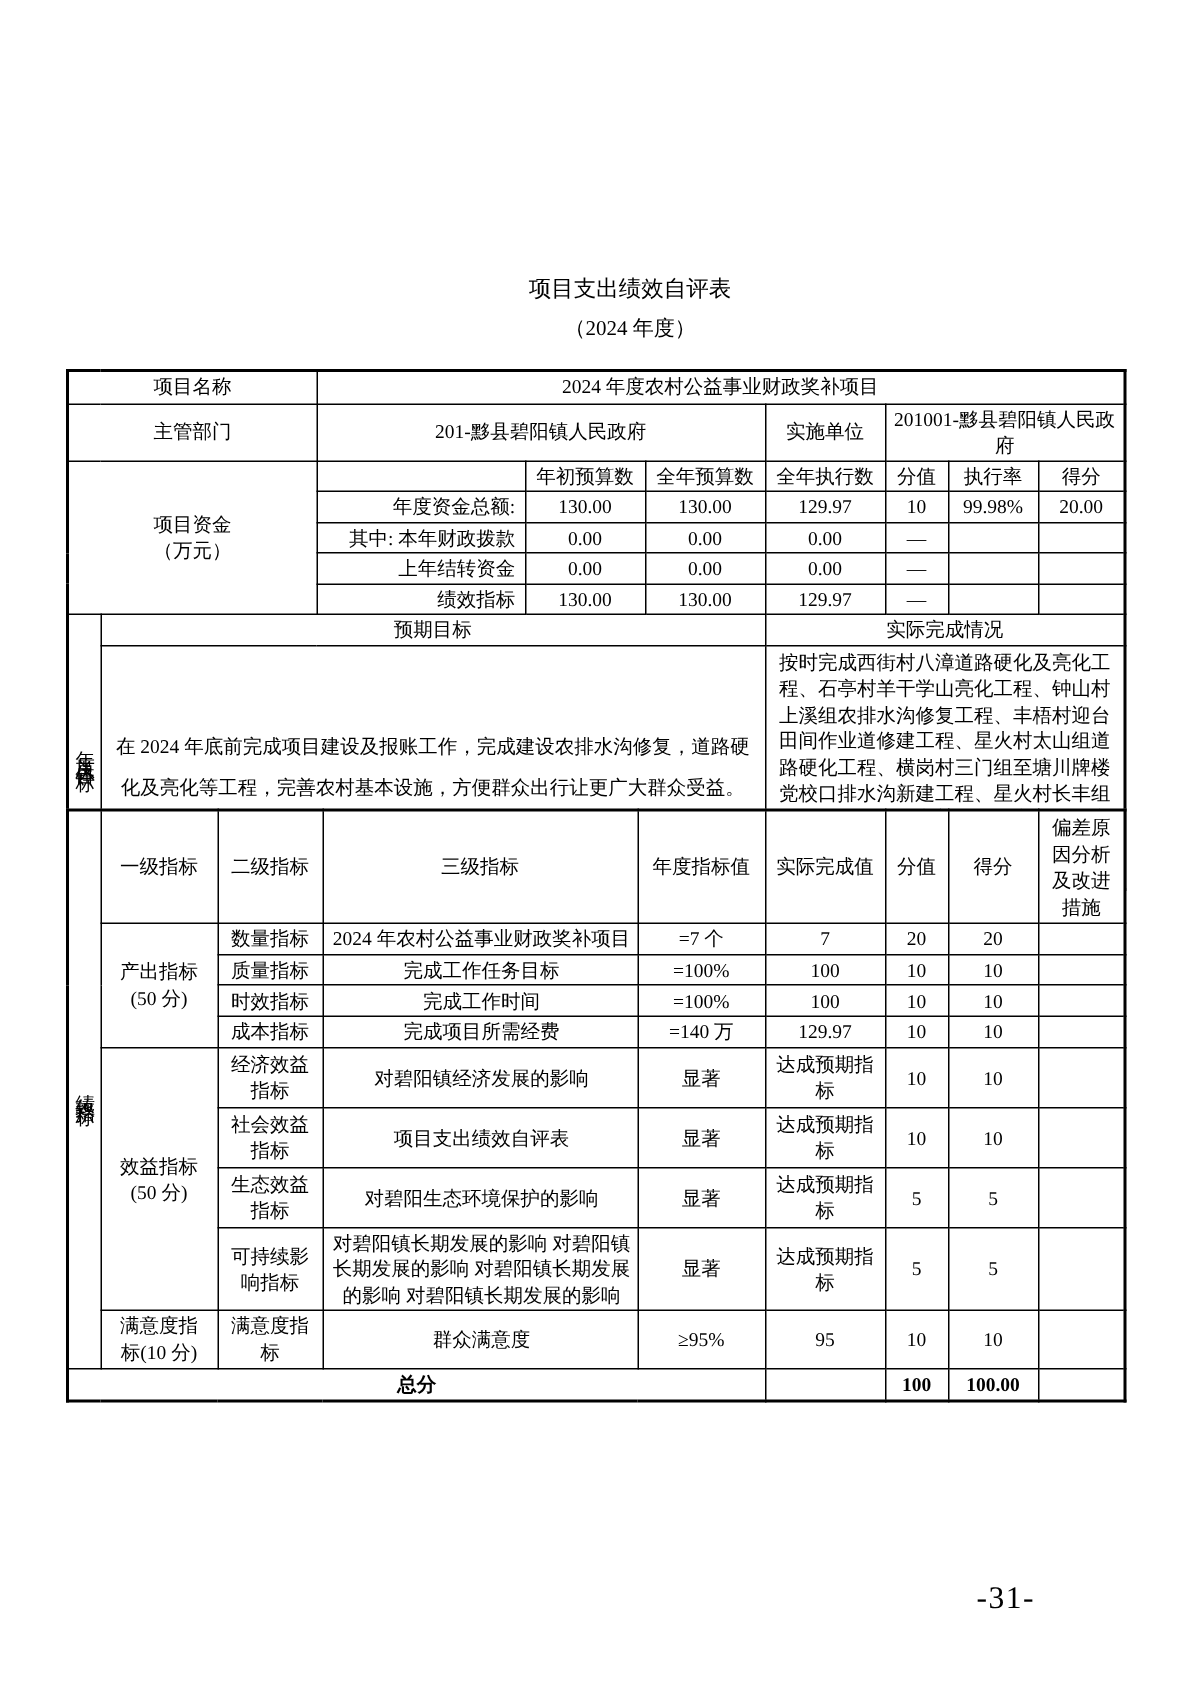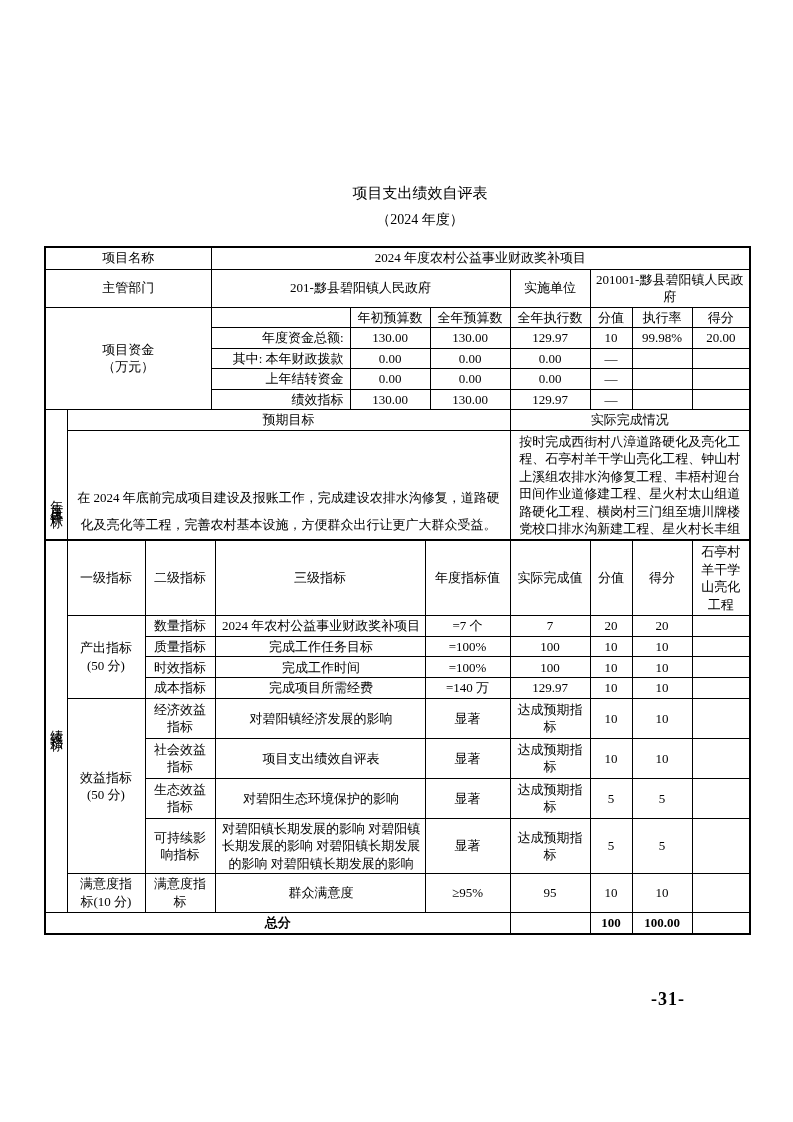--- a/index.html
+++ b/index.html
@@ -23,21 +23,21 @@
   .left   { text-align:center;  padding-left:6px; padding-right:4px; }
   .pre    { white-space:pre-line; }
   .pad7   { padding-left:7px; padding-right:7px; }
   .vcell  { padding:0; }
   .vcell span { writing-mode:vertical-lr; text-orientation:upright; letter-spacing:3px;
                 display:inline-block; line-height:20px; }
   .goal-exp { font-size:13px; line-height:27px; padding:4px 8px; }
   .goal-act { font-size:13px; line-height:17.4px; padding:2px 4px; }
   .hdr-dev  { padding:2px 6px; }
   .total-row td { font-weight:bold; }
-  .page-num { position:absolute; left:651px; top:989px; font-size:18px; letter-spacing:1px;font-weight:bold; }
+  .page-num { position:absolute; left:651px; top:1053px; font-size:21px; letter-spacing:1px; }
 </style>
 </head>
 <body>
 
 <div class="title-block">
   <div class="doc-title">项目支出绩效自评表</div>
   <div class="doc-subtitle">（2024 年度）</div>
 </div>
 
 <table id="tableA">
@@ -141,21 +141,21 @@
     <td rowspan="10" class="vcell">
       <span>绩效指标</span>
     </td>
     <td>一级指标</td>
     <td>二级指标</td>
     <td>三级指标</td>
     <td>年度指标值</td>
     <td>实际完成值</td>
     <td>分值</td>
     <td>得分</td>
-    <td class="hdr-dev">石亭村羊干学山亮化工程</td>
+    <td class="hdr-dev">偏差原因分析及改进措施</td>
   </tr>
   <tr style="height:20px">
     <td rowspan="4" class="pad7">产出指标(50 分)</td>
     <td class="pad7">数量指标</td>
     <td class="left">2024 年农村公益事业财政奖补项目</td>
     <td>=7 个</td>
     <td>7</td>
     <td>20</td>
     <td>20</td>
     <td></td>

